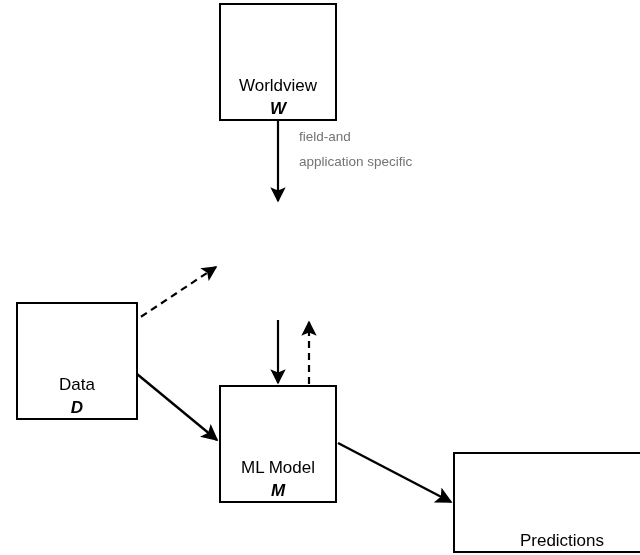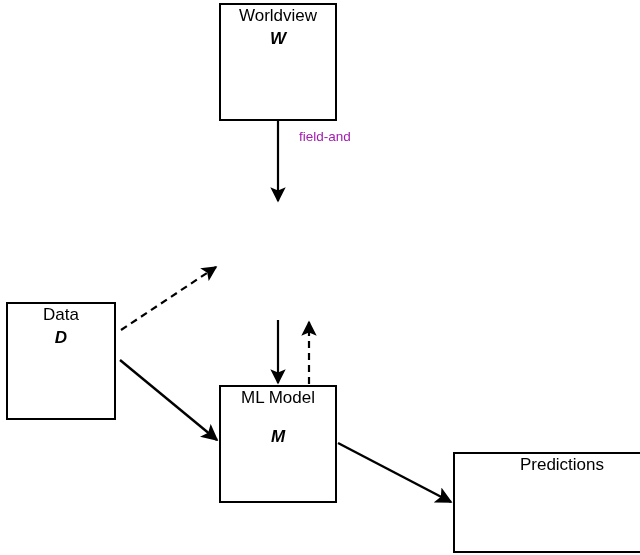--- a/index.html
+++ b/index.html
@@ -24,21 +24,21 @@
     height: 555px;
   }
   .node-box {
     position: absolute;
     box-sizing: border-box;
     border: 2px solid #000000;
     background: #ffffff;
     display: flex;
     flex-direction: column;
     align-items: center;
-    justify-content: flex-start;
+    justify-content: flex-end;
     z-index: 2;
   }
   .node-title {
     font-family: "Liberation Sans", sans-serif;
     font-size: 17px;
     font-weight: normal;
     font-style: normal;
     color: #000000;
     line-height: 1.25;
     text-align: center;
@@ -52,32 +52,32 @@
     color: #000000;
     line-height: 1.25;
     text-align: center;
     margin-top: 2px;
   }
   .edge-label {
     position: absolute;
     z-index: 3;
     font-family: "Liberation Sans", sans-serif;
     font-size: 13.5px;
-    color: #a21caf;
+    color: #737373;
     line-height: 25px;
     white-space: nowrap;
     text-align: left;
   }
   .edge-label div { white-space: nowrap; }
 
   
   #node-worldview   { left: 219px; top: 3px;   width: 118px; height: 118px; }
   #node-constraints { left: 219px; top: 203px; width: 118px; height: 116px; }
-  #node-data        { left: 6px;   top: 302px; width: 110px; height: 118px; }
-  #node-mlmodel     { left: 219px; top: 385px; width: 118px; height: 118px; gap: 16px; }
+  #node-data        { left: 16px;   top: 302px; width: 122px; height: 118px; }
+  #node-mlmodel     { left: 219px; top: 385px; width: 118px; height: 118px; }
   #node-predictions { left: 453px; top: 452px; width: 218px; height: 101px; }
 
   #label-formalisation { left: 299px; top: 124px; }
 </style>
 </head>
 <body>
 
 <div id="canvas">
 
   <svg id="diagram-svg" viewBox="0 0 640 555" xmlns="http://www.w3.org/2000/svg">
@@ -118,15 +118,16 @@
     <div class="node-title">ML Model</div>
     <div class="node-symbol">M</div>
   </div>
 
   <div class="node-box" id="node-predictions">
     <div class="node-title">Predictions</div>
   </div>
 
   <div class="edge-label" id="label-formalisation">
     <div>field-and</div>
+    <div>application specific</div>
   </div>
 
 </div>
 
 </body></html>

